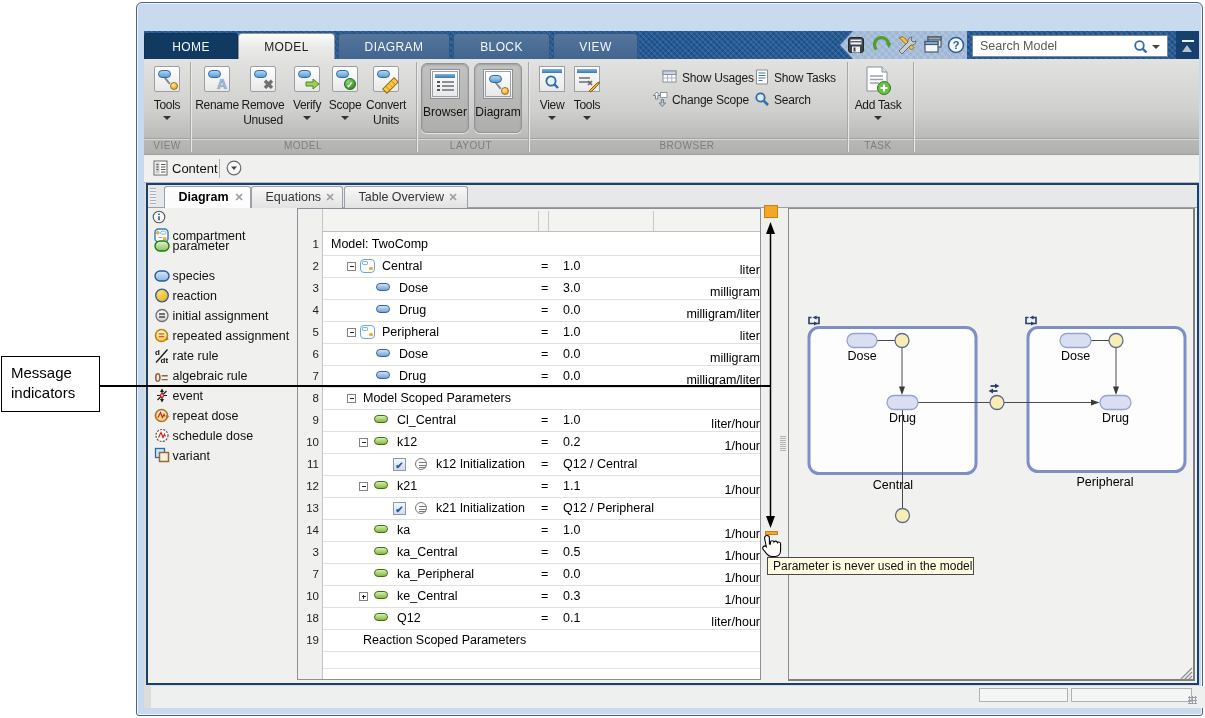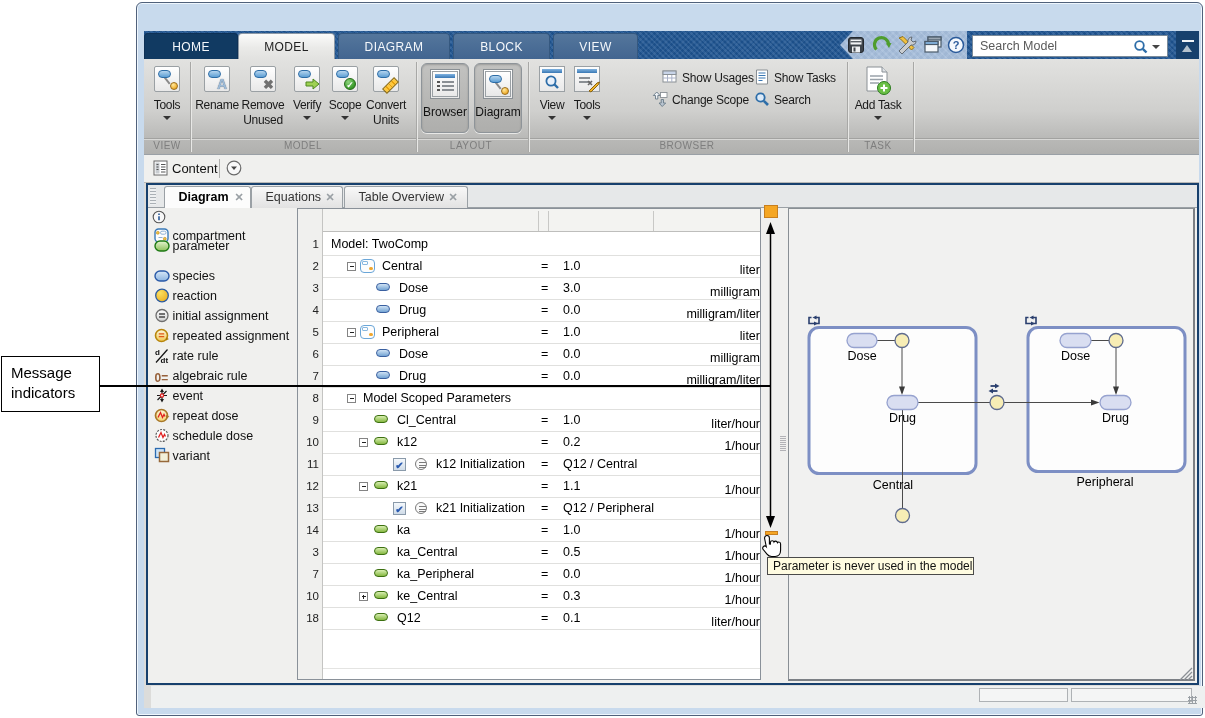--- a/index.html
+++ b/index.html
@@ -634,20 +634,24 @@
             <span class="unit">1/hour</span>
           </div>
   <div class="trow" style="top:398.5px;">
             <span class="rn">18</span>
             <span class="par-ic" style="left:76px;"></span>
             <span class="ct" style="left:99px;">Q12</span>
             <span class="ct" style="left:243px;">=</span>
             <span class="ct" style="left:265px;">0.1</span>
             <span class="unit">liter/hour</span>
           </div>
+  <div class="trow" style="top:420.5px;">
+            <span class="rn">19</span>
+            <span class="ct" style="left:65px;">Reaction Scoped Parameters</span>
+          </div>
 </div>
       <div id="indcol"></div>
       <div id="diag">
         <svg width="405" height="471" viewBox="0 0 405 471" font-family="Liberation Sans, sans-serif">
 
           <rect x="20" y="118.5" width="167" height="146" rx="10" fill="#fdfdfd" stroke="#7d8fc4" stroke-width="3"></rect>
           <rect x="239" y="118.5" width="157" height="144" rx="10" fill="#fdfdfd" stroke="#7d8fc4" stroke-width="3"></rect>
 
           <g stroke="#2a3f6e" stroke-width="1.6" fill="none">
             <path d="M26.5 108.5 h3.5 v6 h-10 v-6 h2.5"></path>

